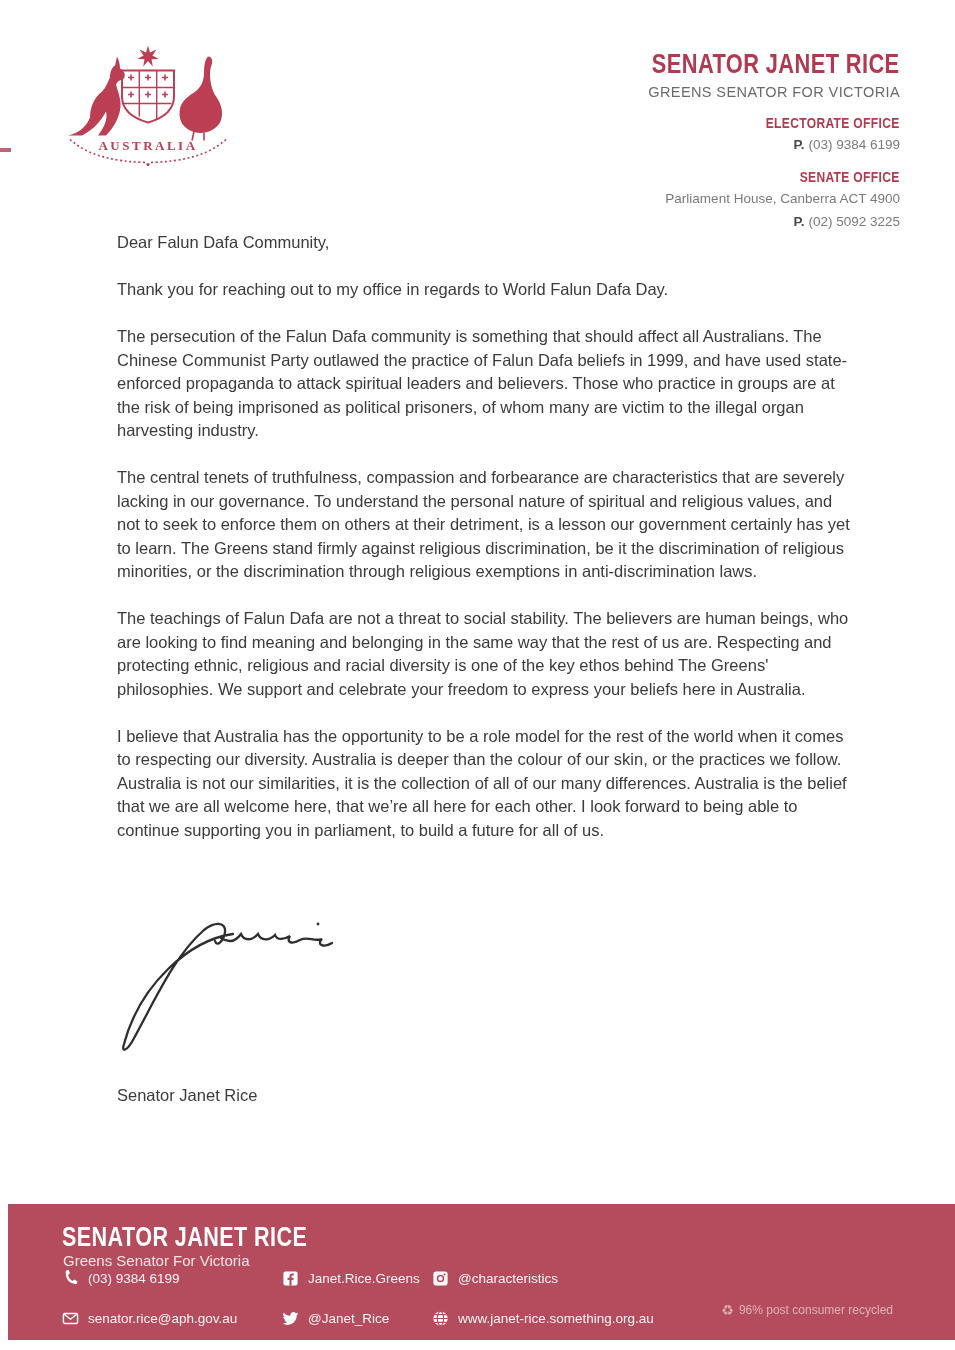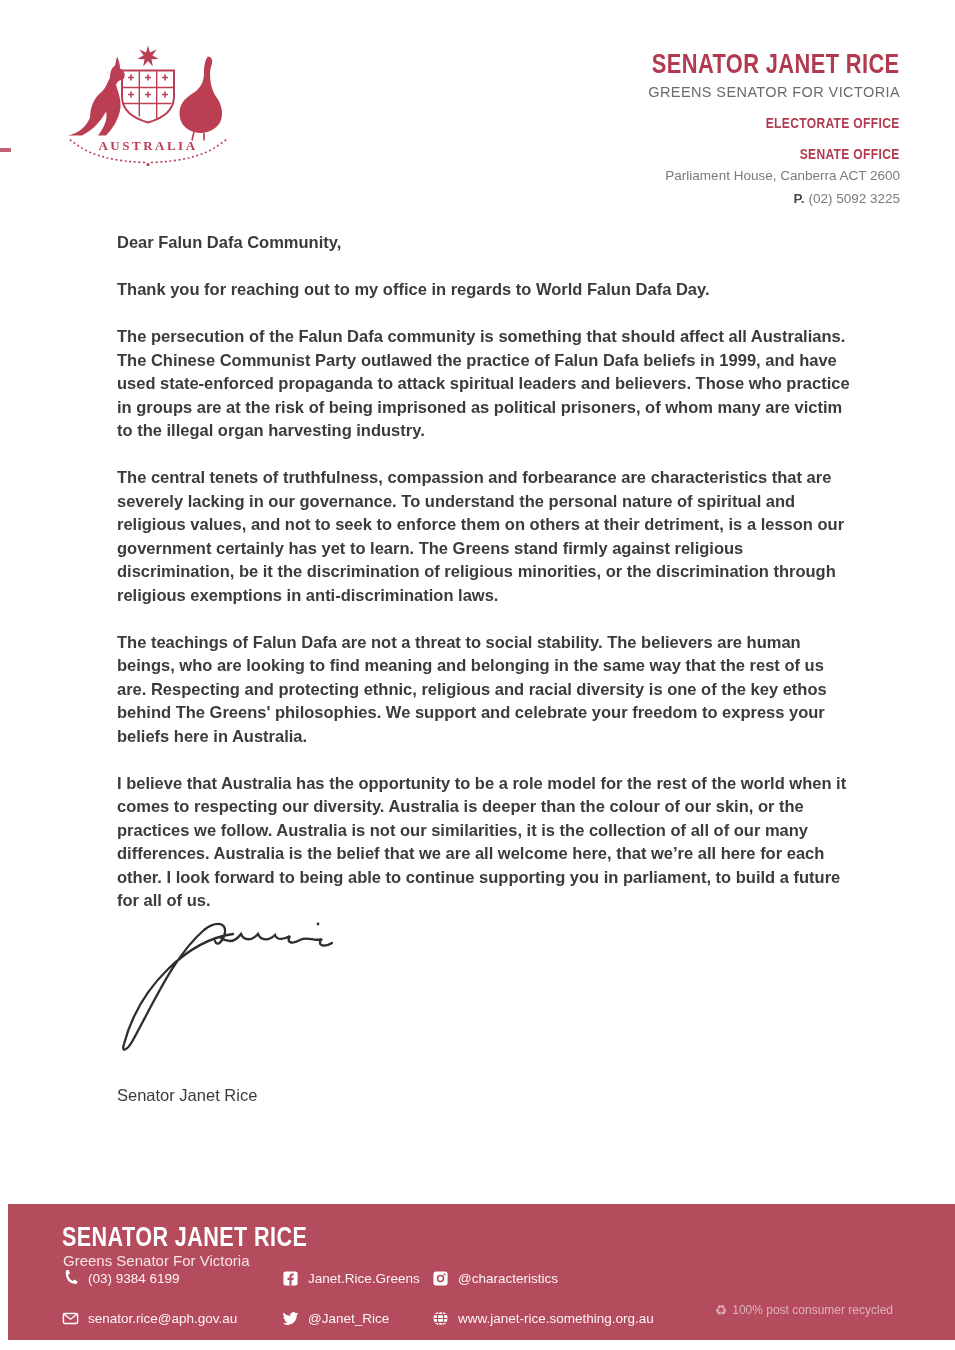--- a/index.html
+++ b/index.html
@@ -28,21 +28,21 @@
     font-size: 14px; font-weight: 700; letter-spacing: .4px;
     transform: scaleX(.86); transform-origin: right center; white-space: nowrap;
     margin-top: 15px;
   }
   .office-line { color: #7a7a7a; font-size: 13.5px; margin-top: 4px; line-height: 19px; }
   .p-bold { color: #4a4a4a; font-weight: 700; margin-right: 4px; }
 
   
   .letter { position: absolute; left: 117px; top: 231px; width: 736px;
     color: #3b3b3b; font-size: 16.5px; line-height: 23.5px; }
-  .letter p { margin: 0 0 23.5px 0; font-weight: bold; }
+  .letter p { margin: 0 0 23.5px 0; }
 
   
   .signature { position: absolute; left: 108px; top: 912px; width: 330px; height: 150px; }
   .sig-name { position: absolute; left: 117px; top: 1086px; color: #3b3b3b; font-size: 16.5px; }
 
   
   .footer {
     position: absolute; left: 8px; right: 0; top: 1204px; height: 136px;
     background: var(--footer-bg, #b54c5e);
     color: #ffffff;
@@ -96,23 +96,26 @@
     <text x="90" y="106" text-anchor="middle" font-family="Liberation Serif, serif" font-size="13" font-weight="bold" letter-spacing="2.5" fill="var(--crest, #bc3e53)">AUSTRALIA</text>
   </svg>
 
   <div class="edge-mark"></div>
 
   <div class="header-right">
     <div class="hr-name">SENATOR JANET RICE</div>
     <div class="hr-role">GREENS SENATOR FOR VICTORIA</div>
 
     <div class="office-label">ELECTORATE OFFICE</div>
+    <div class="office-line">
+      <span class="p-bold">P.</span><span>(03) 9384 6199</span>
+    </div>
 
     <div class="office-label">SENATE OFFICE</div>
-    <div class="office-line">Parliament House, Canberra ACT 2600</div>
+    <div class="office-line">Parliament House, Canberra ACT 4900</div>
     <div class="office-line">
       <span class="p-bold">P.</span><span>(02) 5092 3225</span>
     </div>
   </div>
 
   <div class="letter">
     <p>Dear Falun Dafa Community,</p>
     <p>Thank you for reaching out to my office in regards to World Falun Dafa Day.</p>
     <p>The persecution of the Falun Dafa community is something that should affect all Australians. The Chinese Communist Party outlawed the practice of Falun Dafa beliefs in 1999, and have used state-enforced propaganda to attack spiritual leaders and believers. Those who practice in groups are at the risk of being imprisoned as political prisoners, of whom many are victim to the illegal organ harvesting industry.</p>
     <p>The central tenets of truthfulness, compassion and forbearance are characteristics that are severely lacking in our governance. To understand the personal nature of spiritual and religious values, and not to seek to enforce them on others at their detriment, is a lesson our government certainly has yet to learn. The Greens stand firmly against religious discrimination, be it the discrimination of religious minorities, or the discrimination through religious exemptions in anti-discrimination laws.</p>
@@ -183,17 +186,17 @@
               <path d="M2 12 h20 M3.4 6.5 h17.2 M3.4 17.5 h17.2"></path>
             </g>
           </svg>
           <span>www.janet-rice.something.org.au</span>
         </div>
       </div>
     </div>
 
     <div class="recycled">
       <span class="recycle-glyph">♻</span>
-      <span>100% post consumer recycled</span>
+      <span>96% post consumer recycled</span>
     </div>
   </div>
 
 </div>
 
 </body></html>

